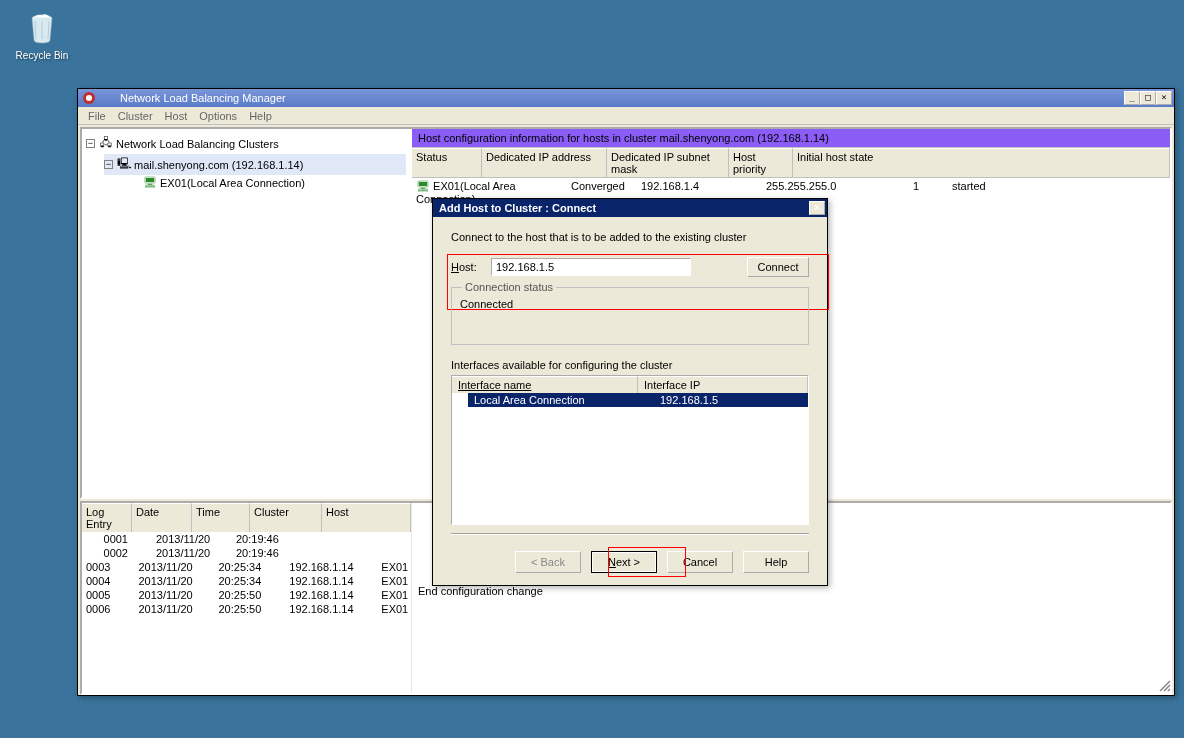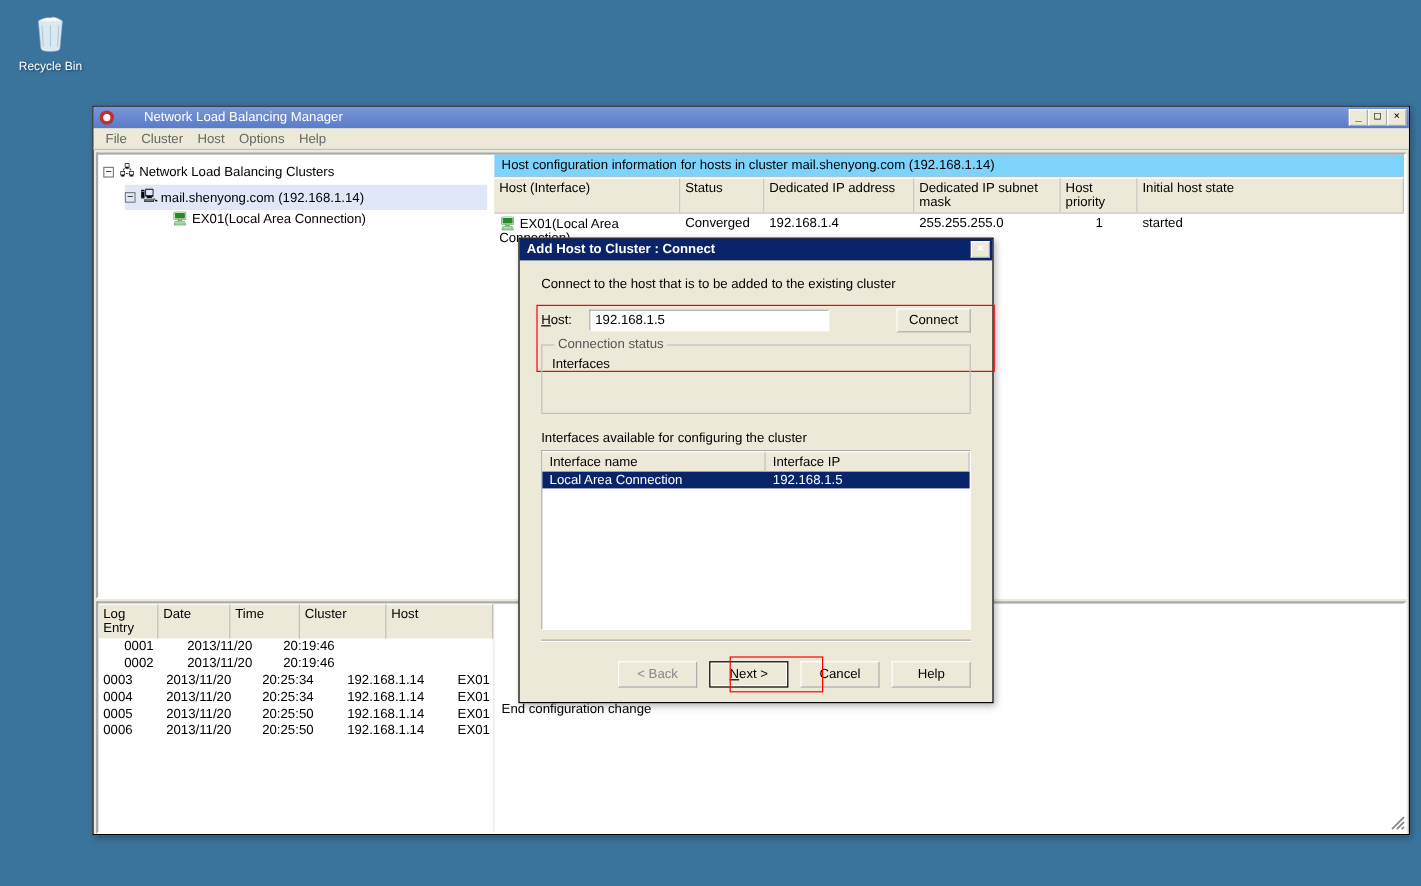--- a/index.html
+++ b/index.html
@@ -84,21 +84,21 @@
 }
 .tree-node { display: flex; align-items: center; padding: 1px 0; font-size: 11px; white-space: nowrap; }
 .tree-expand { width: 9px; height: 9px; border: 1px solid #808080; text-align: center; line-height: 7px; font-size: 9px; margin-right: 4px; cursor: pointer; }
 .tree-icon { width: 14px; display: inline-block; text-align: center; margin-right: 3px; }
 .tree-indent-1 { margin-left: 18px; }
 .tree-indent-2 { margin-left: 36px; }
 .tree-selected { background: #e0e8f8; }
 
 .right-pane { flex: 1; display: flex; flex-direction: column; }
 .right-header {
-  background: #7dd3fc;
+  background: #8b5cf6;
   padding: 3px 6px;
   font-size: 11px;
   border-bottom: 1px solid #c0c0c0;
 }
 .host-table { background: #fff; flex: 1; }
 .host-table-header {
   display: flex;
   background: #ece9d8;
   border-bottom: 1px solid #c0c0c0;
 }
@@ -203,21 +203,21 @@
 
 .dialog-interfaces-label { font-size: 11px; margin-top: 14px; margin-bottom: 4px; }
 .interface-list {
   border: 1px inset #fff;
   background: #fff;
   height: 150px;
 }
 .interface-header { display: flex; background: #ece9d8; }
 .interface-th { padding: 2px 6px; border-right: 1px solid #c0c0c0; font-size: 11px; border-top: 1px solid #fff; }
 .interface-row { display: flex; }
-.interface-row.selected { background: #0a246a; color: white; }
+.interface-row.selected { background: #0a246a; color: white; margin-left: 16px; }
 .interface-td { padding: 1px 6px; font-size: 11px; }
 
 .dialog-footer {
   position: absolute;
   bottom: 12px;
   left: 0;
   right: 0;
   display: flex;
   justify-content: flex-end;
   gap: 10px;
@@ -312,21 +312,20 @@
         <span style="width:13px;"></span>
         <span class="tree-icon" style="color:#2a8a2a;">🖥</span>
         <span>EX01(Local Area Connection)</span>
       </div>
     </div>
 
     <div class="right-pane">
       <div class="right-header">Host configuration information for hosts in cluster mail.shenyong.com (192.168.1.14)</div>
       <div class="host-table">
         <div class="host-table-header">
-          <div class="host-th" style="width:155px;">Host (Interface)</div>
           <div class="host-th" style="width:70px;">Status</div>
           <div class="host-th" style="width:125px;">Dedicated IP address</div>
           <div class="host-th" style="width:122px;">Dedicated IP subnet mask</div>
           <div class="host-th" style="width:64px;">Host priority</div>
           <div class="host-th" style="flex:1;">Initial host state</div>
         </div>
         <div class="host-row">
           <div class="host-td" style="width:155px;">
             <span class="host-icon" style="color:#2a8a2a;">🖥</span>
             <span>EX01(Local Area Connection)</span>
@@ -413,26 +412,26 @@
   <div class="dialog-body">
     <div class="red-highlight-1"></div>
     <div class="dialog-instruction">Connect to the host that is to be added to the existing cluster</div>
     <div class="dialog-row">
       <span class="dialog-label"><u>H</u>ost:</span>
       <input class="dialog-input" type="text" value="192.168.1.5" style="">
       <button class="dialog-connect-btn">Connect</button>
     </div>
     <div class="dialog-fieldset">
       <div class="dialog-fieldset-legend">Connection status</div>
-      <div class="dialog-status">Interfaces</div>
+      <div class="dialog-status">Connected</div>
     </div>
     <div class="dialog-interfaces-label">Interfaces available for configuring the cluster</div>
     <div class="interface-list">
       <div class="interface-header">
-        <div class="interface-th" style="width:186px;">Interface name</div>
+        <div class="interface-th" style="width:186px;text-decoration:underline;">Interface name</div>
         <div class="interface-th" style="flex:1;">Interface IP</div>
       </div>
       <div class="interface-row selected">
         <div class="interface-td" style="width:186px;">Local Area Connection</div>
         <div class="interface-td" style="flex:1;">192.168.1.5</div>
       </div>
     </div>
     <hr class="dialog-hr">
   </div>
   <div class="dialog-footer">

